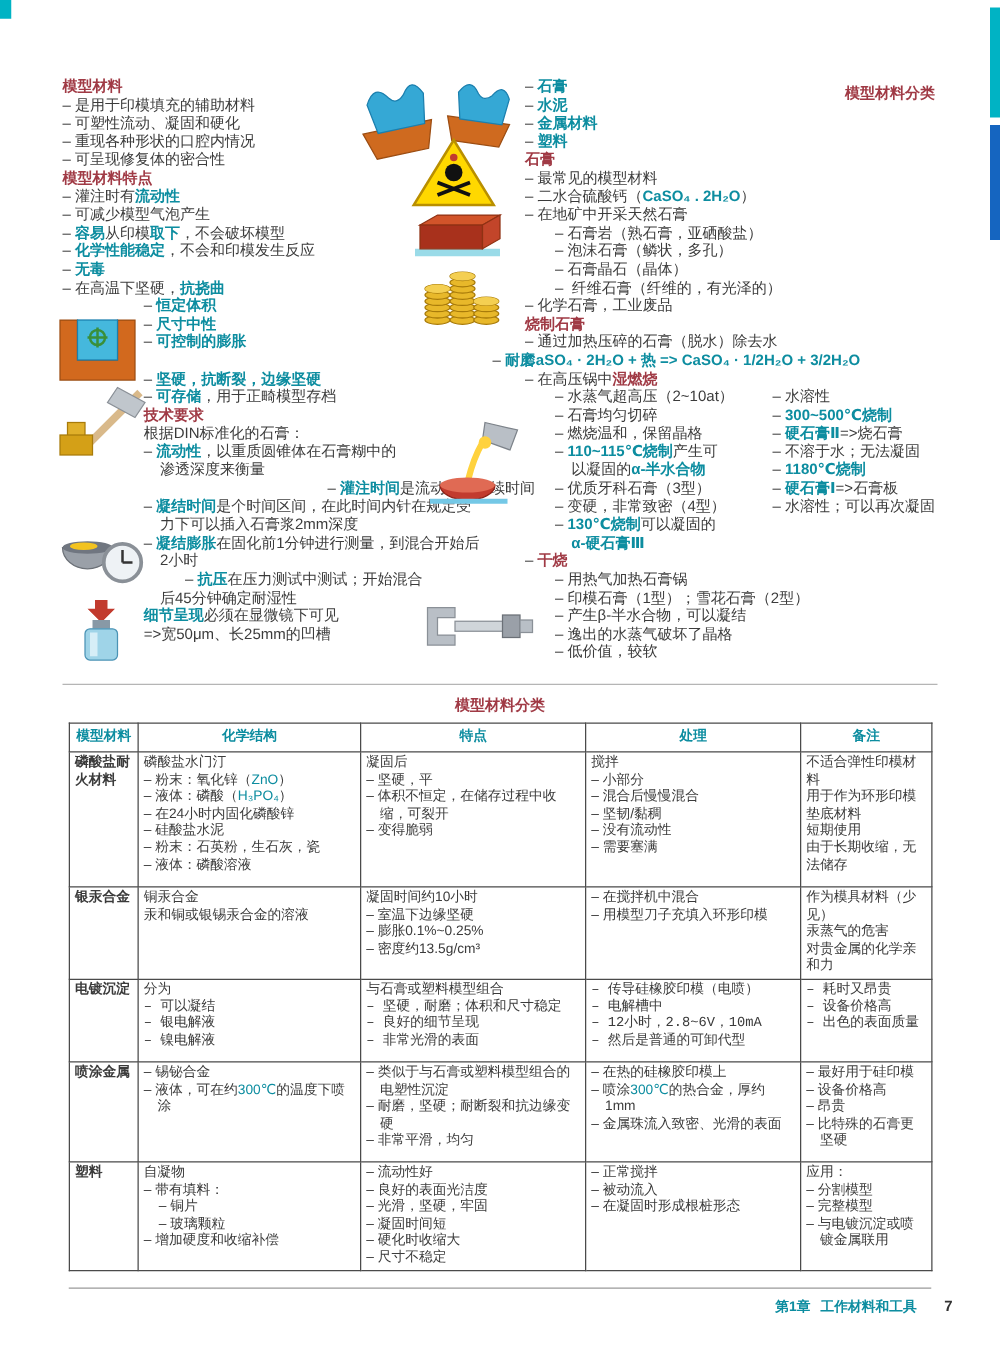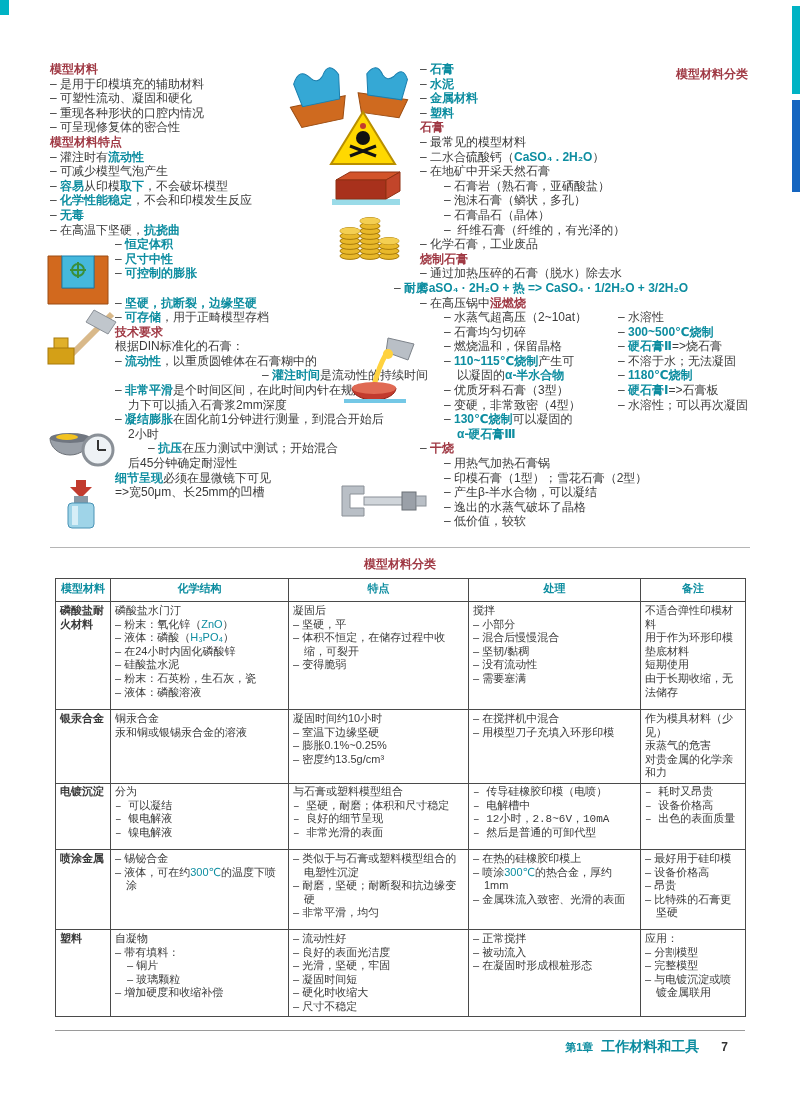--- a/index.html
+++ b/index.html
@@ -26,23 +26,23 @@
   .sep{position:absolute;left:50px;width:700px;top:547px;height:1px;background:#b5b5b5;}
   .tbl-title{position:absolute;top:556px;left:0;width:100%;text-align:center;font-weight:bold;color:#a03a45;font-size:12px;}
   table{position:absolute;left:55px;top:578px;width:690px;border-collapse:collapse;table-layout:fixed;font-size:11px;}
   th,td{border:1px solid #4a4a4a;vertical-align:top;text-align:left;padding:2px 4px;}
   th{color:#0d8da0;text-align:center;font-size:11px;height:18px;padding:2px 1px;}
   td.lbl .cl{color:#a03a45;font-weight:bold;}
   .cl{line-height:13.6px;}
   .cl.hang{padding-left:11px;text-indent:-11px;}
   
   .footer-rule{position:absolute;left:55px;width:690px;top:1030px;height:1px;background:#9a9a9a;}
-  .footer{position:absolute;top:1038px;right:72px;display:flex;align-items:baseline;}
+  .footer{position:absolute;top:1038px;right:38px;display:flex;align-items:baseline;}
   .footer .chap{color:#0d8da0;font-weight:bold;font-size:11px;}
-  .footer .sect{color:#0d8da0;font-weight:bold;font-size:14px;margin-left:8px;}
+  .footer .sect{color:#0d8da0;font-weight:bold;font-size:11px;margin-left:8px;}
   .footer .pg{color:#333;font-weight:bold;font-size:12px;margin-left:22px;}
 </style>
 </head>
 <body>
 
 <div class="page">
 
   <div class="tl-mark"></div>
   <div class="edge-teal"></div>
   <div class="edge-blue"></div>
@@ -64,22 +64,23 @@
       <div class="ln"><span class="sg-n">– </span><span class="sg-n">在高温下坚硬，</span><span class="sg-t">抗挠曲</span></div>
       <div class="ln" style="margin-left: 65px;"><span class="sg-n">– </span><span class="sg-t">恒定体积</span></div>
       <div class="ln" style="margin-left: 65px;"><span class="sg-n">– </span><span class="sg-t">尺寸中性</span></div>
       <div class="ln" style="margin-left: 65px;"><span class="sg-n">– </span><span class="sg-t">可控制的膨胀</span></div>
       <div class="ln" style="margin-left: 65px; text-align: right;"><span class="sg-n">– </span><span class="sg-t">耐磨</span></div>
       <div class="ln" style="margin-left: 65px;"><span class="sg-n">– </span><span class="sg-t">坚硬，抗断裂，边缘坚硬</span></div>
       <div class="ln" style="margin-left: 65px;"><span class="sg-n">– </span><span class="sg-t">可存储</span><span class="sg-n">，用于正畸模型存档</span></div>
       <div class="ln" style="margin-left: 65px;"><span class="sg-r">技术要求</span></div>
       <div class="ln" style="margin-left: 65px;"><span class="sg-n">根据DIN标准化的石膏：</span></div>
       <div class="ln" style="margin-left: 65px;"><span class="sg-n">– </span><span class="sg-t">流动性</span><span class="sg-n">，以重质圆锥体在石膏糊中的</span></div>
+      <div class="ln" style="margin-left: 78px;"><span class="sg-n">渗透深度来衡量</span></div>
       <div class="ln" style="margin-left: 31px; text-align: right;"><span class="sg-n">– </span><span class="sg-t">灌注时间</span><span class="sg-n">是流动性的持续时间</span></div>
-      <div class="ln" style="margin-left: 65px;"><span class="sg-n">– </span><span class="sg-t">非常平滑</span><span class="sg-n">是个时间区间，在此时间内针在规定受</span></div>
+      <div class="ln" style="margin-left: 65px;"><span class="sg-n">– </span><span class="sg-t">凝结时间</span><span class="sg-n">是个时间区间，在此时间内针在规定受</span></div>
       <div class="ln" style="margin-left: 78px;"><span class="sg-n">力下可以插入石膏浆2mm深度</span></div>
       <div class="ln" style="margin-left: 65px;"><span class="sg-n">– </span><span class="sg-t">凝结膨胀</span><span class="sg-n">在固化前1分钟进行测量，到混合开始后</span></div>
       <div class="ln" style="margin-left: 78px;"><span class="sg-n">2小时</span></div>
       <div class="ln" style="margin-left: 98px;"><span class="sg-n">– </span><span class="sg-t">抗压</span><span class="sg-n">在压力测试中测试；开始混合</span></div>
       <div class="ln" style="margin-left: 78px;"><span class="sg-n">后45分钟确定耐湿性</span></div>
       <div class="ln" style="margin-left: 65px;"><span class="sg-t">细节呈现</span><span class="sg-n">必须在显微镜下可见</span></div>
       <div class="ln" style="margin-left: 65px;"><span class="sg-n">=&gt;宽50μm、长25mm的凹槽</span></div>
     </div>
   <div id="col-mid" class="col">
       <div class="ln"><span class="sg-n">– </span><span class="sg-t">石膏</span></div>

